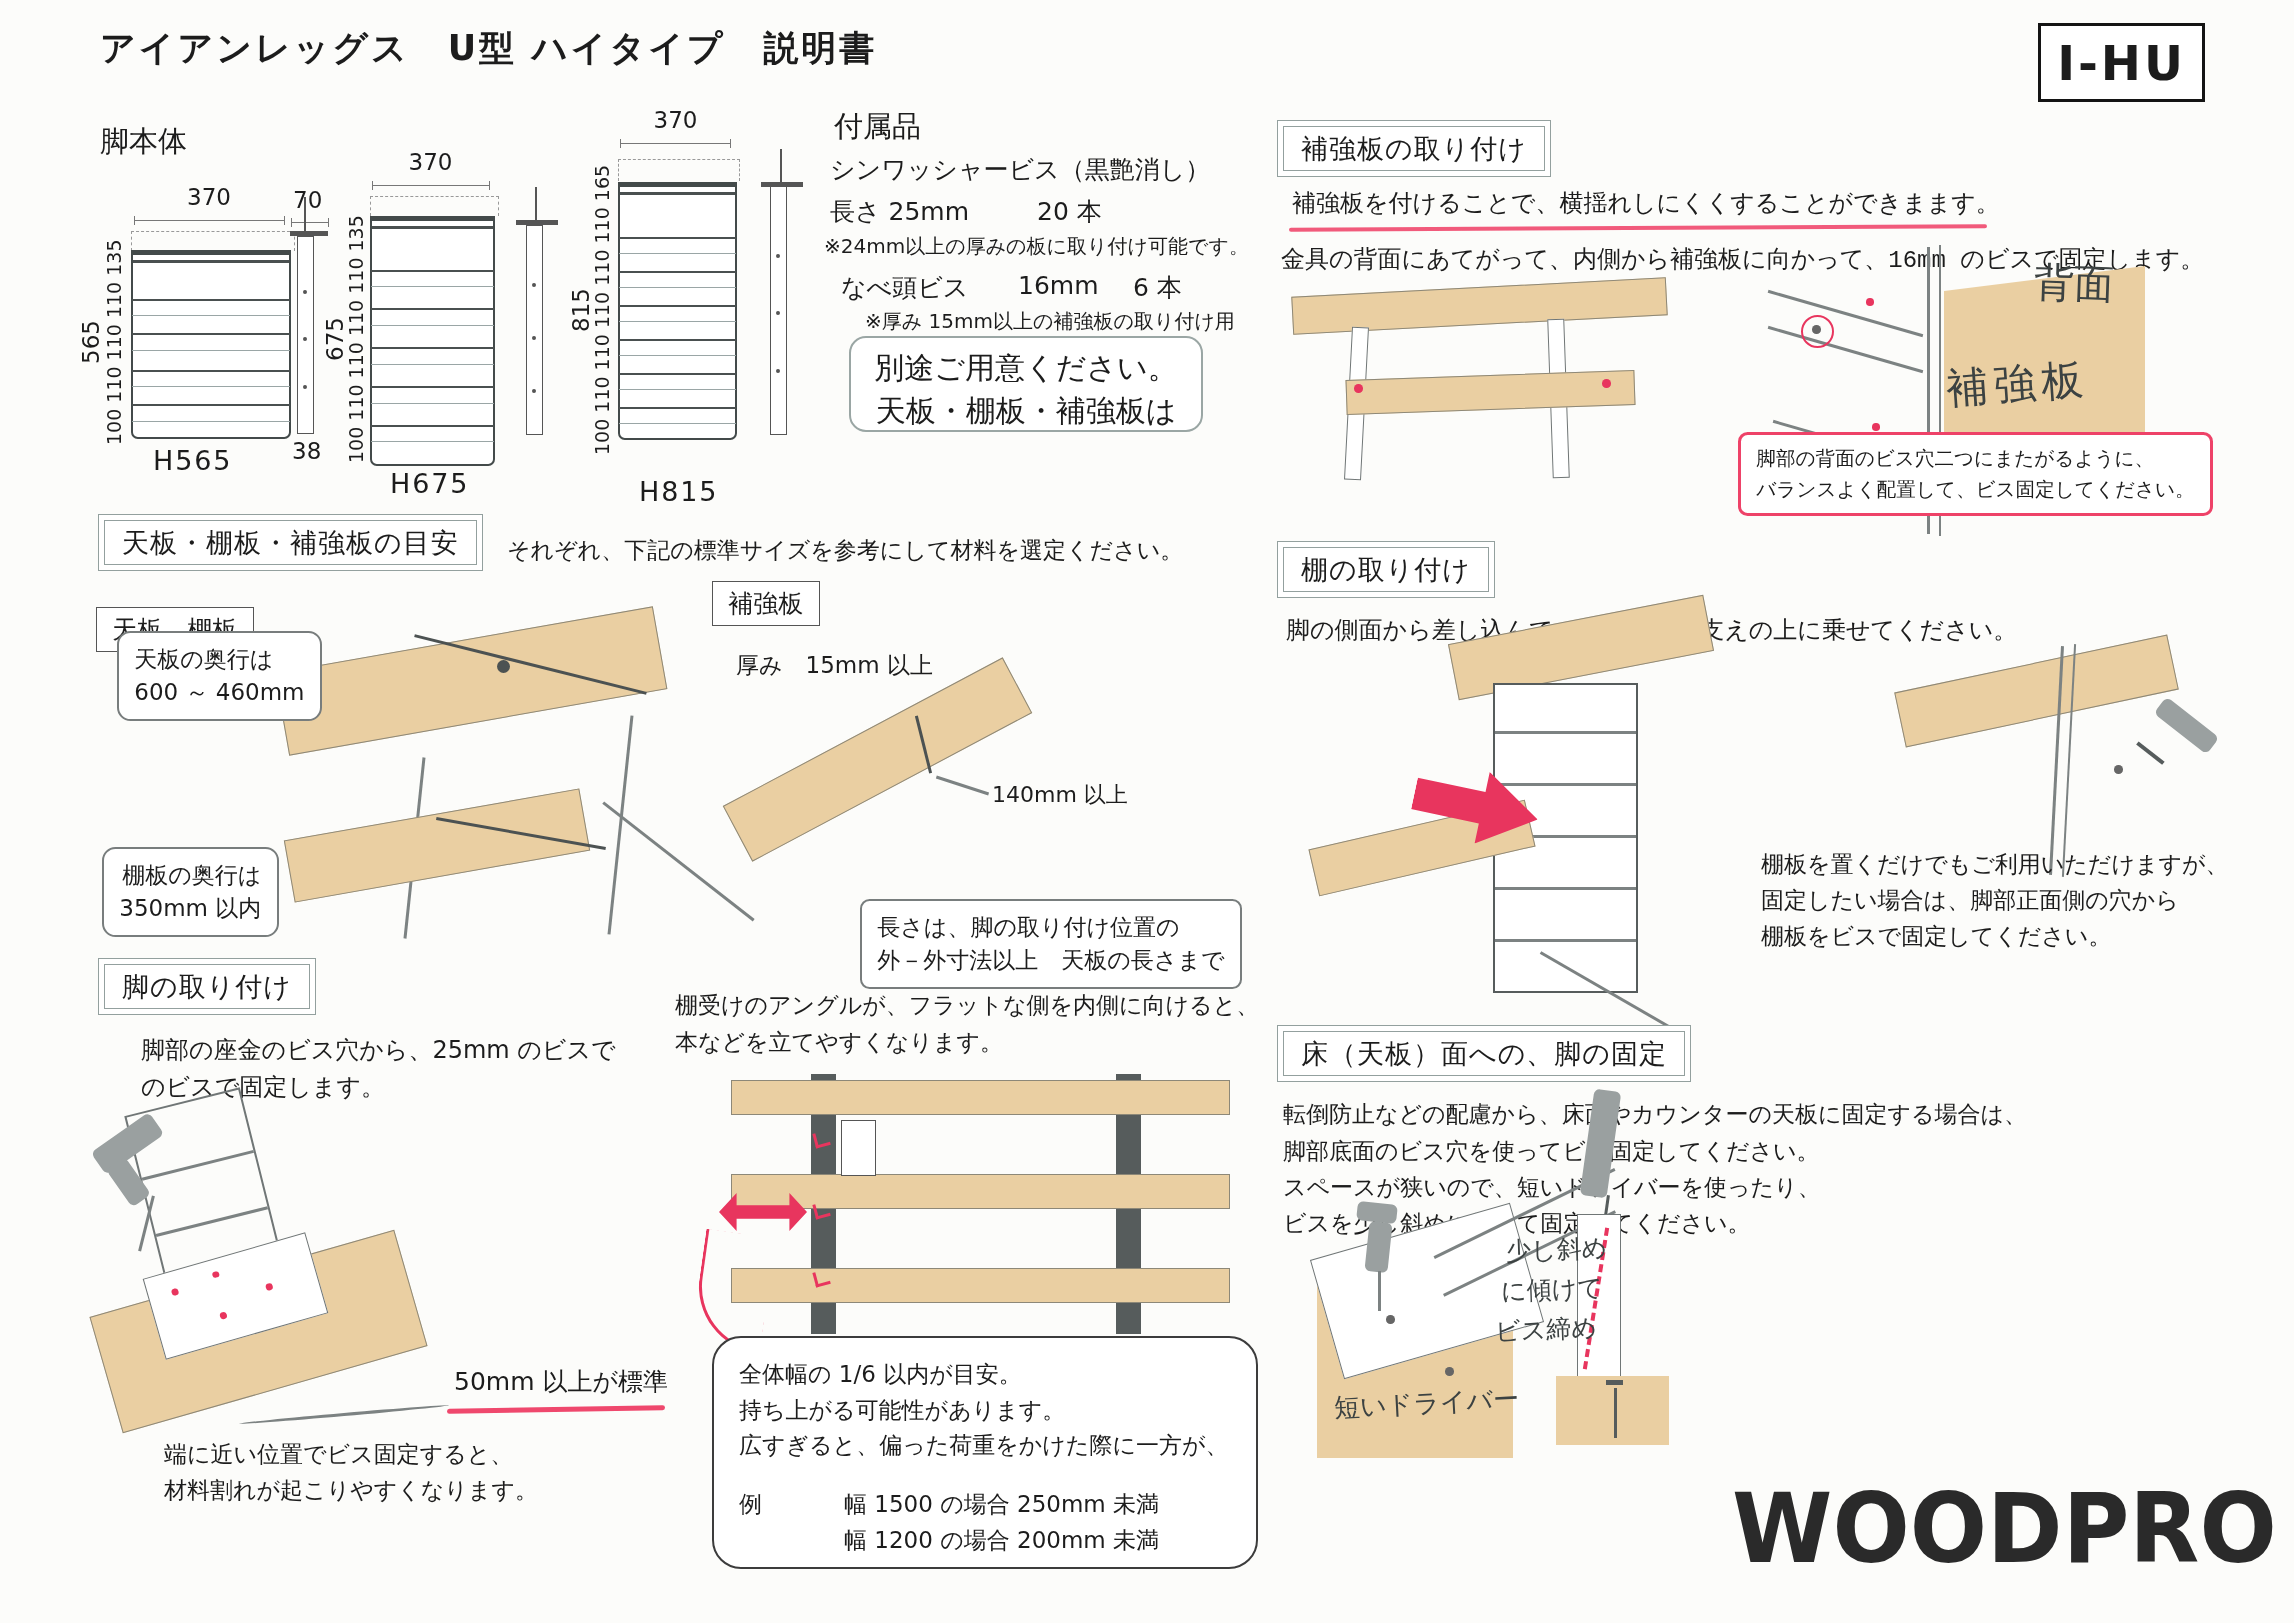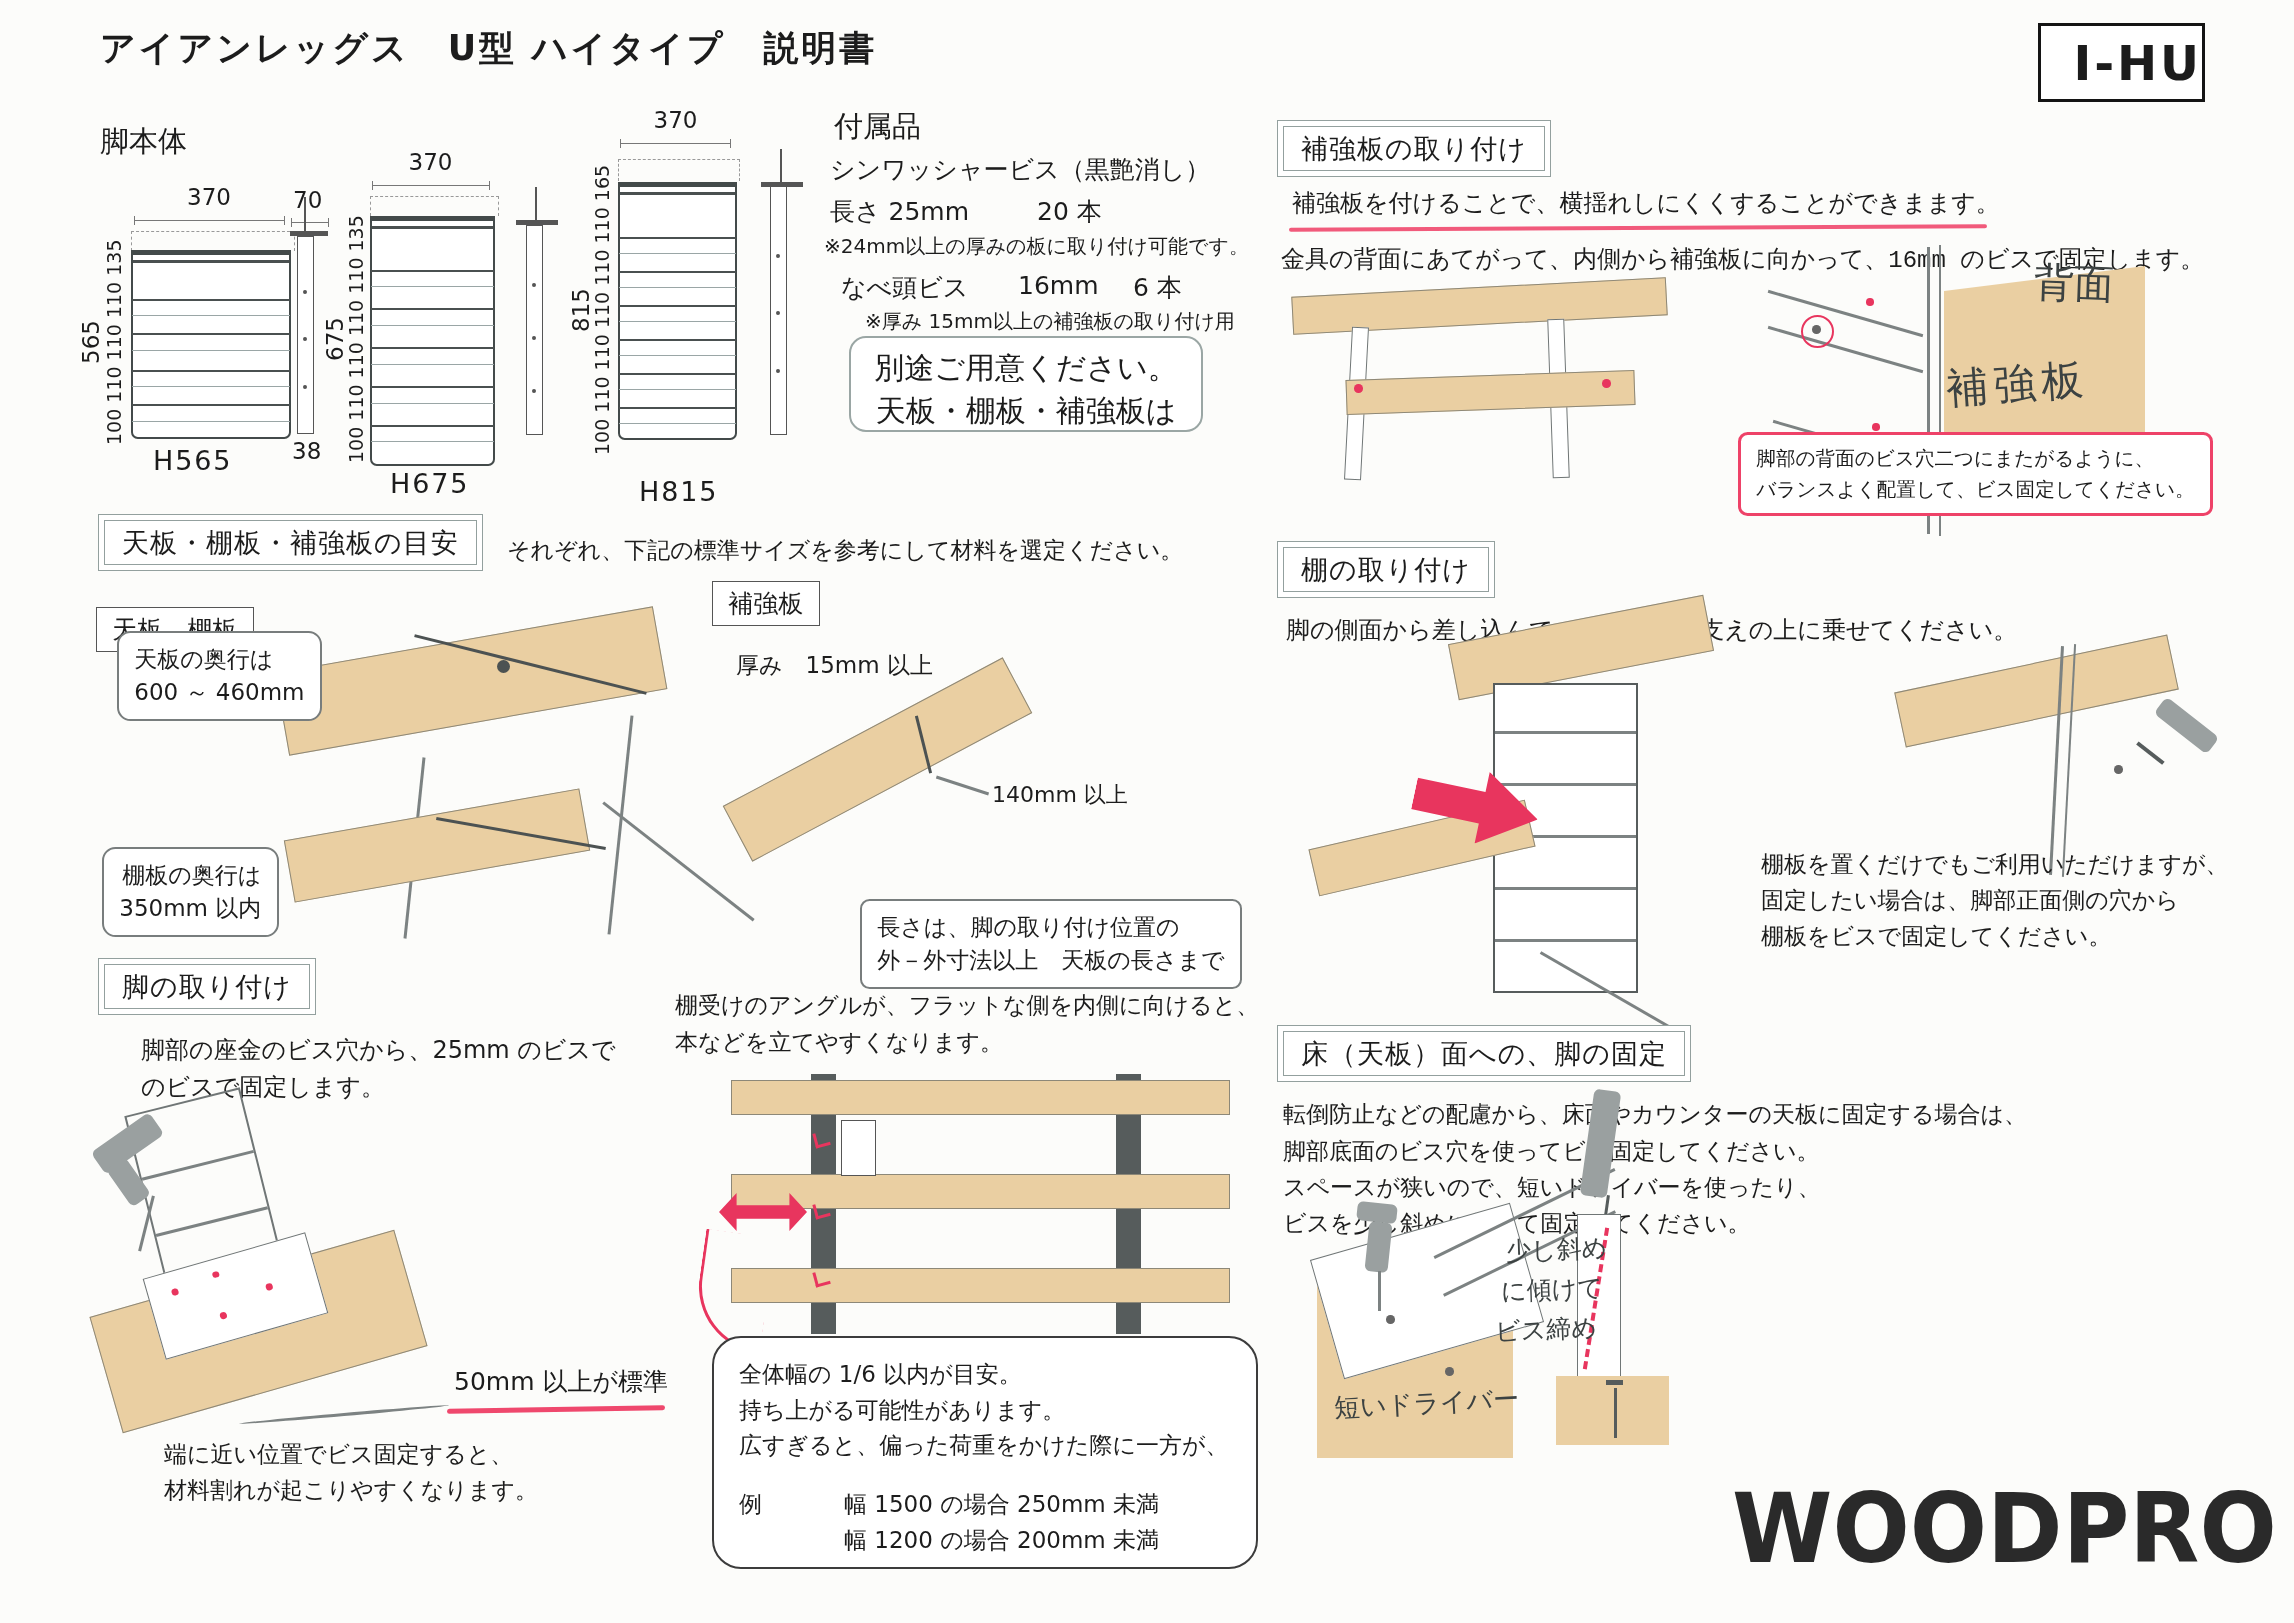--- a/index.html
+++ b/index.html
@@ -48,21 +48,21 @@
   .hand{position:absolute;color:#3c4242;white-space:nowrap;}
   .txt{position:absolute;white-space:nowrap;}
 </style>
 </head>
 <body>
 
 <div id="page">
 
   <div class="txt" style="left:100px;top:25px;font-size:35px;font-weight:600;letter-spacing:2.9px;">アイアンレッグス　U型 ハイタイプ　説明書</div>
   <div class="abs" style="left:2038px;top:23px;width:161px;height:73px;border:3.8px solid #141414;background:#fff;
-       display:flex;align-items:center;justify-content:flex-end;font-size:48px;font-weight:bold;letter-spacing:2.9px;">
+       display:flex;align-items:center;justify-content:center;font-size:48px;font-weight:bold;letter-spacing:2.9px;">
     <span>I-HU</span>
   </div>
 
   <div class="txt" style="left:100px;top:122px;font-size:29px;">脚本体</div>
 
   <div class="txt" style="left:131px;top:184px;width:156px;text-align:center;font-size:23px;">370</div>
   <div class="dimline-h" style="left:134px;top:220px;width:151px;"></div>
   <div class="dash-top" style="left:131px;top:231px;width:162px;height:19px;"></div>
   <div class="vdim" style="left:78px;top:252px;height:180px;font-size:23px;">565</div>
   <div class="vdim" style="left:103px;top:249px;height:187px;font-size:19px;">100 110 110 110 135</div>

